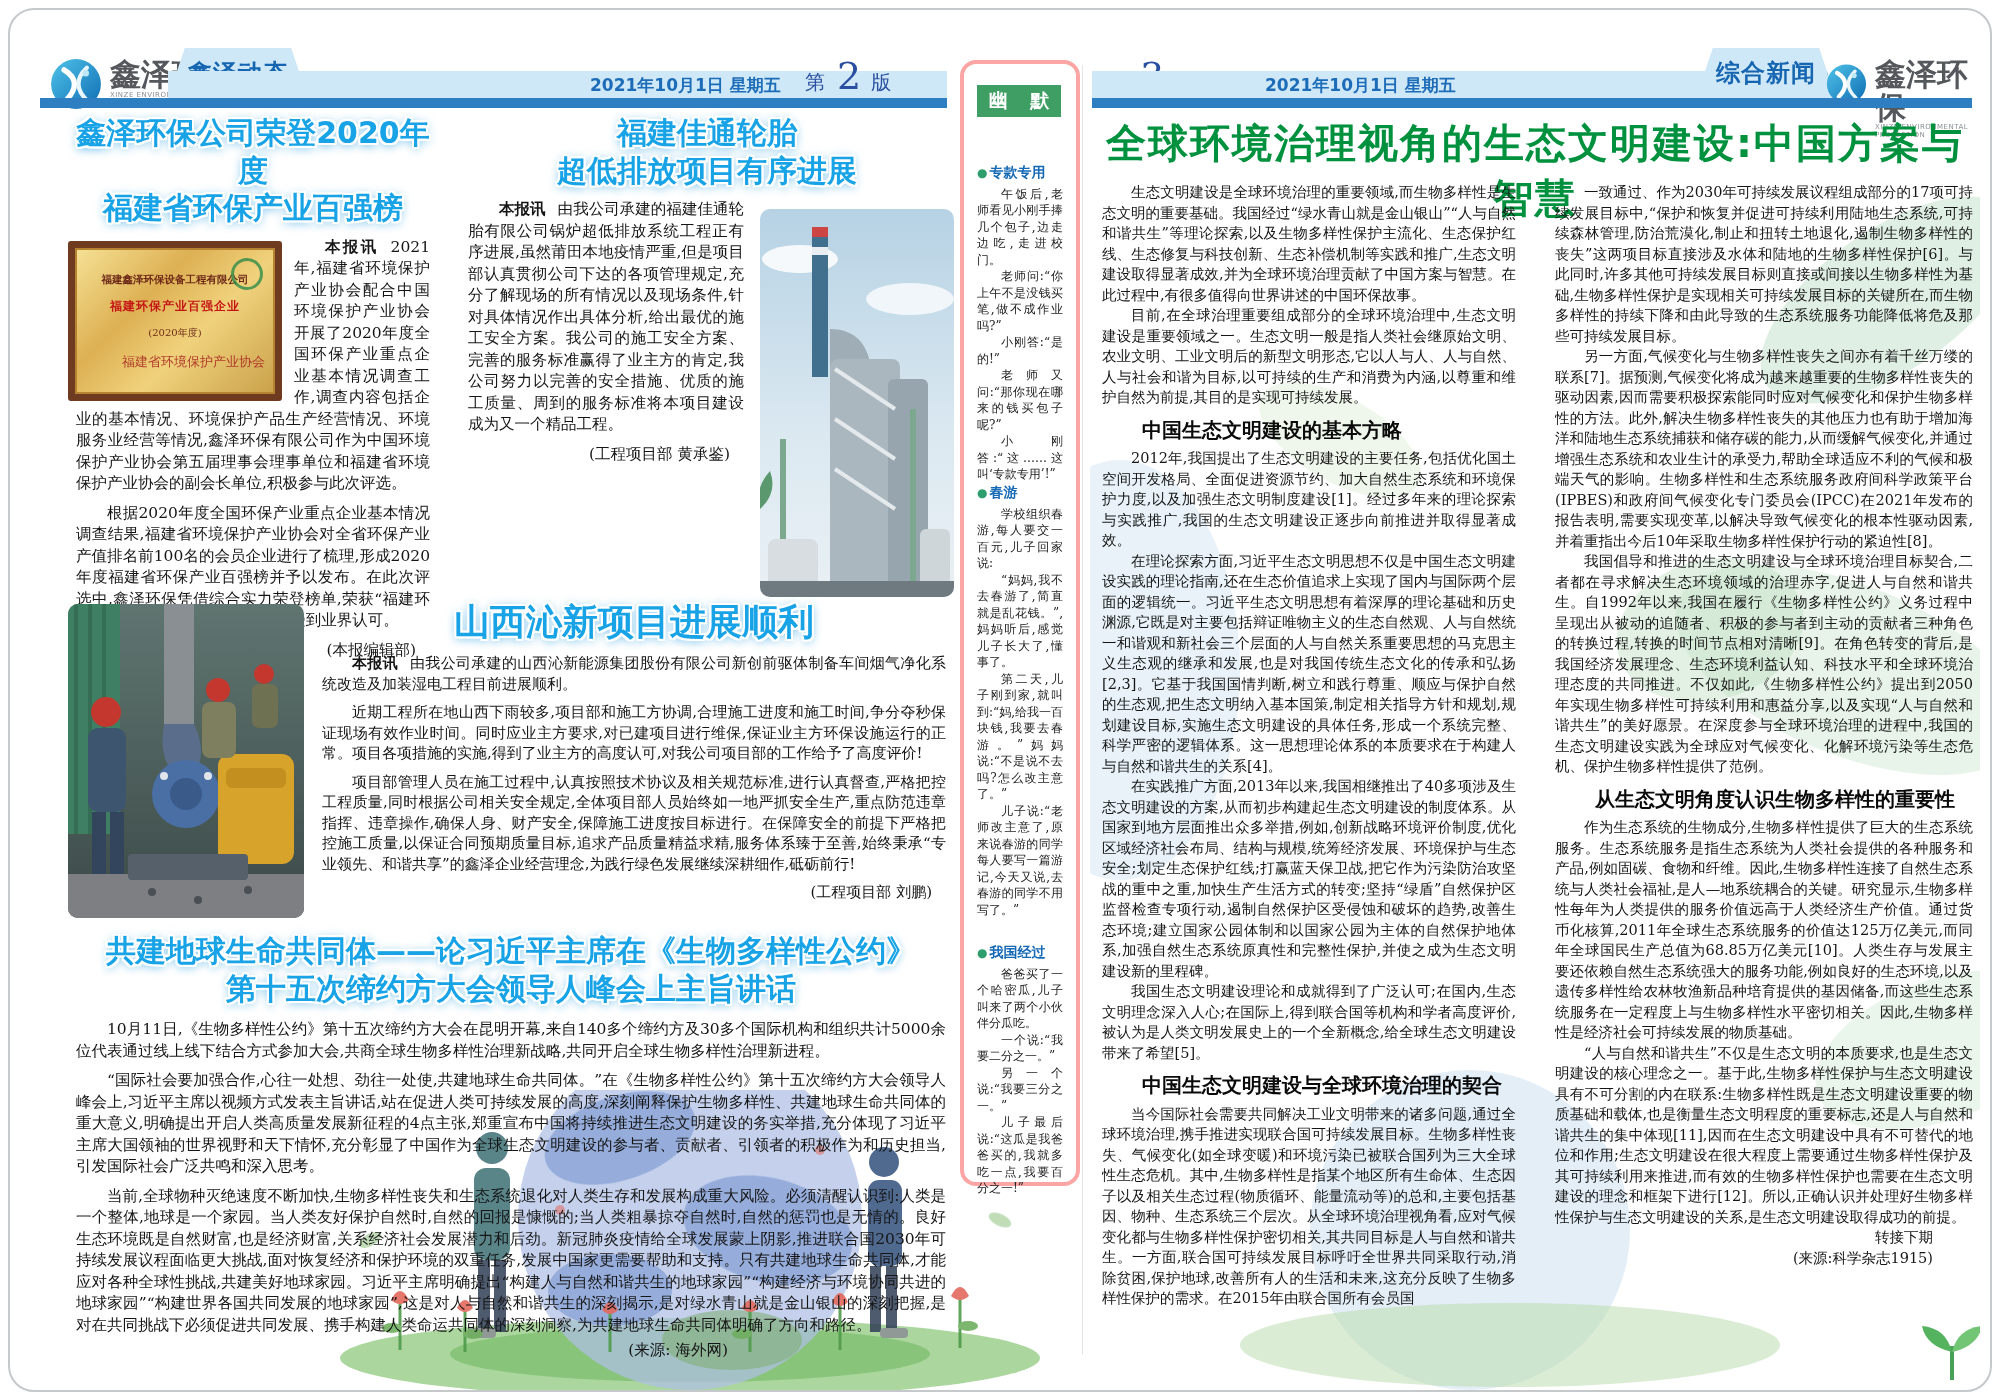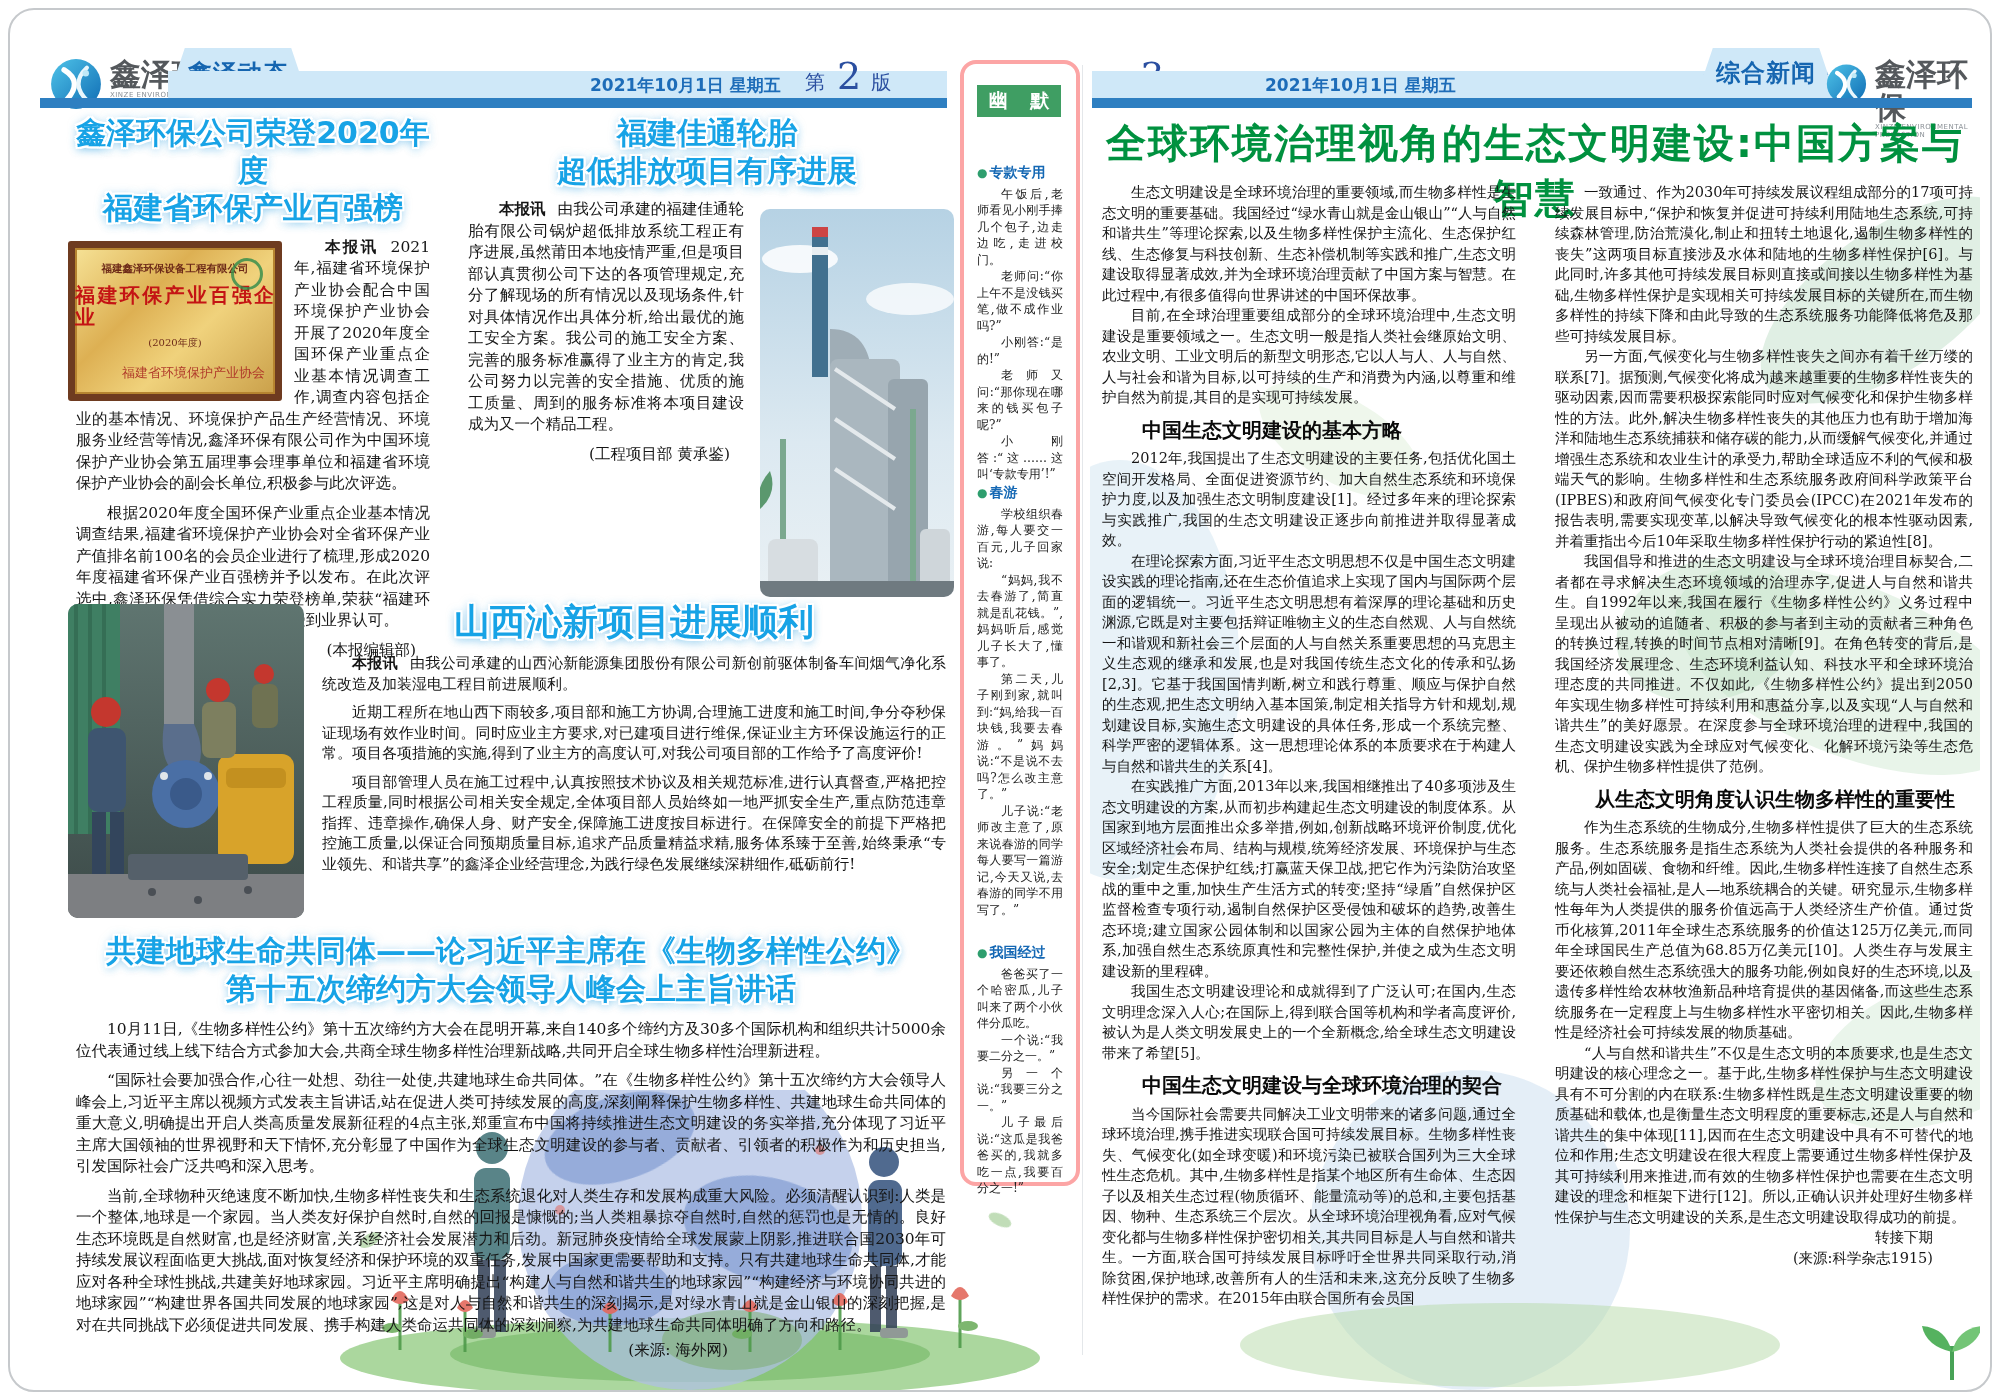--- a/index.html
+++ b/index.html
@@ -29,21 +29,21 @@
   
   .art-body{font-size:15.5px;line-height:21.5px;color:#151515;text-align:justify;}
   .art-body p{margin:8px;text-indent:2em;}
   .lead{font-family:"DejaVu Sans","Liberation Sans",sans-serif;font-weight:bold;margin-right:12px;}
   .byline{text-align:right;text-indent:0;padding-right:14px;}
   
   .plaque{float:left;width:200px;height:146px;margin:4px 12px 4px 0;border:7px solid #6e3b20;border-radius:3px;
     background:linear-gradient(135deg,#f6e296 0%,#ddb053 35%,#f0d27c 60%,#caa04a 100%);position:relative;
     display:flex;flex-direction:column;align-items:center;justify-content:center;box-shadow:inset 0 0 0 2px #b68430;}
   .plq-co{font-size:10.5px;font-weight:bold;color:#6d2a18;}
-  .plq-award{font-size:20px;font-weight:bold;color:#c41414;letter-spacing:1px;margin:6px 0 4px;}
+  .plq-award{font-size:12px;font-weight:bold;color:#c41414;letter-spacing:1px;margin:6px 0 4px;}
   .plq-year{font-size:10px;color:#6d2a18;}
   .plq-issuer{font-size:13px;color:#b03a2a;align-self:flex-end;margin:8px 10px 0 0;}
   .plq-seal{position:absolute;top:10px;right:12px;width:26px;height:26px;border-radius:50%;border:3px solid #2e8b4a;opacity:.8;}
   
   .photo{position:absolute;border-radius:10px;overflow:hidden;}
   
   .humor-box{position:absolute;border:4px solid #fca5a5;border-radius:16px;background:#fff;}
   .humor-head{position:absolute;left:13px;top:21px;width:84px;height:32px;background:#3f9e63;color:#fff;
     font-family:"DejaVu Sans","Liberation Sans",sans-serif;font-weight:bold;font-size:19px;letter-spacing:8px;
     display:flex;align-items:center;justify-content:center;padding-left:8px;box-sizing:border-box;}
@@ -261,20 +261,21 @@
         <circle cx="84" cy="288" r="4" fill="#4a4f55"></circle>
           <circle cx="130" cy="296" r="4" fill="#4a4f55"></circle>
           <circle cx="180" cy="286" r="4" fill="#4a4f55"></circle>
       </svg>
     </div>
     <div class="blue-title t36" style="margin-left:246px;text-align:center;">山西沁新项目进展顺利</div>
     <div class="art-body" style="margin-left:246px;margin-top:10px;width:640px;font-size:15px;line-height:20.5px;">
       <p><b class="lead">本报讯</b><span>由我公司承建的山西沁新能源集团股份有限公司新创前驱体制备车间烟气净化系统改造及加装湿电工程目前进展顺利。</span></p>
       <p>近期工程所在地山西下雨较多,项目部和施工方协调,合理施工进度和施工时间,争分夺秒保证现场有效作业时间。同时应业主方要求,对已建项目进行维保,保证业主方环保设施运行的正常。项目各项措施的实施,得到了业主方的高度认可,对我公司项目部的工作给予了高度评价!</p>
       <p>项目部管理人员在施工过程中,认真按照技术协议及相关规范标准,进行认真督查,严格把控工程质量,同时根据公司相关安全规定,全体项目部人员始终如一地严抓安全生产,重点防范违章指挥、违章操作,确保人身、财产安全,保障施工进度按目标进行。在保障安全的前提下严格把控施工质量,以保证合同预期质量目标,追求产品质量精益求精,服务体系臻于至善,始终秉承“专业领先、和谐共享”的鑫泽企业经营理念,为践行绿色发展继续深耕细作,砥砺前行!</p>
+      <p class="byline">(工程项目部  刘鹏)</p>
     </div>
   </div>
 
   <div class="abs z2" style="left:58px;top:922px;width:886px;height:440px;">
     <div class="blue-title t30">共建地球生命共同体——论习近平主席在《生物多样性公约》</div>
     <div class="blue-title t30">第十五次缔约方大会领导人峰会上主旨讲话</div>
     <div class="art-body" style="margin-top:12px;">
       <p>10月11日,《生物多样性公约》第十五次缔约方大会在昆明开幕,来自140多个缔约方及30多个国际机构和组织共计5000余位代表通过线上线下结合方式参加大会,共商全球生物多样性治理新战略,共同开启全球生物多样性治理新进程。</p>
       <p>“国际社会要加强合作,心往一处想、劲往一处使,共建地球生命共同体。”在《生物多样性公约》第十五次缔约方大会领导人峰会上,习近平主席以视频方式发表主旨讲话,站在促进人类可持续发展的高度,深刻阐释保护生物多样性、共建地球生命共同体的重大意义,明确提出开启人类高质量发展新征程的4点主张,郑重宣布中国将持续推进生态文明建设的务实举措,充分体现了习近平主席大国领袖的世界视野和天下情怀,充分彰显了中国作为全球生态文明建设的参与者、贡献者、引领者的积极作为和历史担当,引发国际社会广泛共鸣和深入思考。</p>
       <p>当前,全球物种灭绝速度不断加快,生物多样性丧失和生态系统退化对人类生存和发展构成重大风险。必须清醒认识到:人类是一个整体,地球是一个家园。当人类友好保护自然时,自然的回报是慷慨的;当人类粗暴掠夺自然时,自然的惩罚也是无情的。良好生态环境既是自然财富,也是经济财富,关系经济社会发展潜力和后劲。新冠肺炎疫情给全球发展蒙上阴影,推进联合国2030年可持续发展议程面临更大挑战,面对恢复经济和保护环境的双重任务,发展中国家更需要帮助和支持。只有共建地球生命共同体,才能应对各种全球性挑战,共建美好地球家园。习近平主席明确提出“构建人与自然和谐共生的地球家园”“构建经济与环境协同共进的地球家园”“构建世界各国共同发展的地球家园”,这是对人与自然和谐共生的深刻揭示,是对绿水青山就是金山银山的深刻把握,是对在共同挑战下必须促进共同发展、携手构建人类命运共同体的深刻洞察,为共建地球生命共同体明确了方向和路径。</p>

